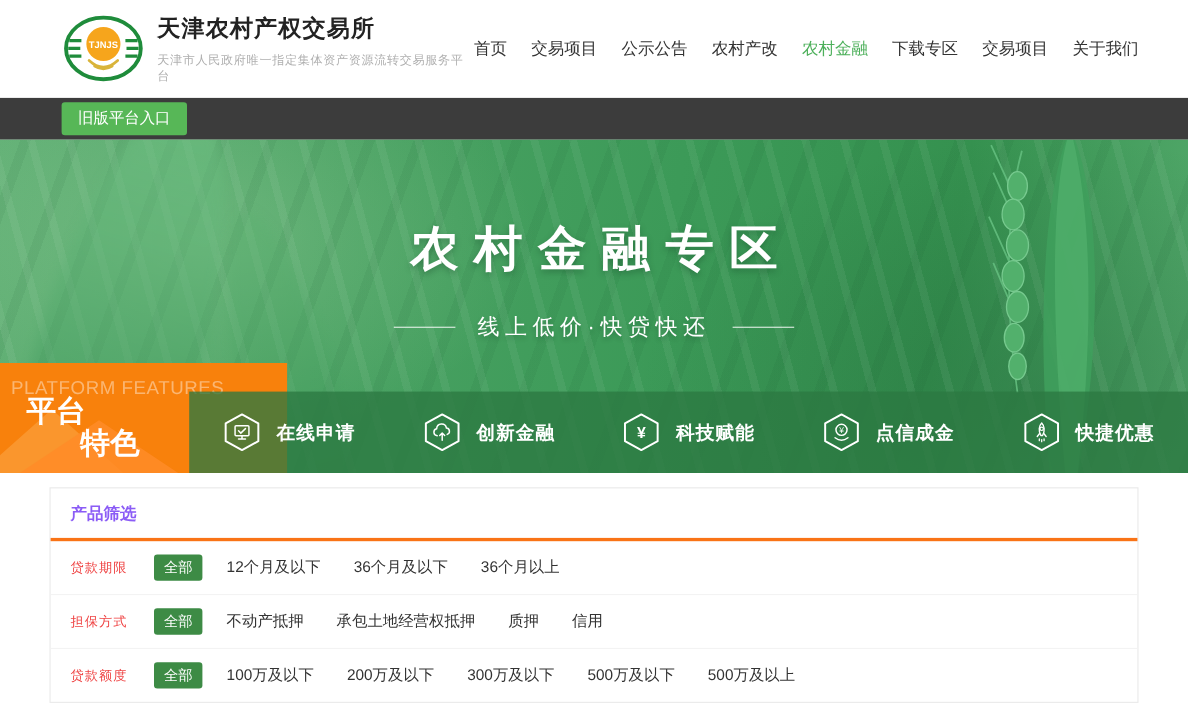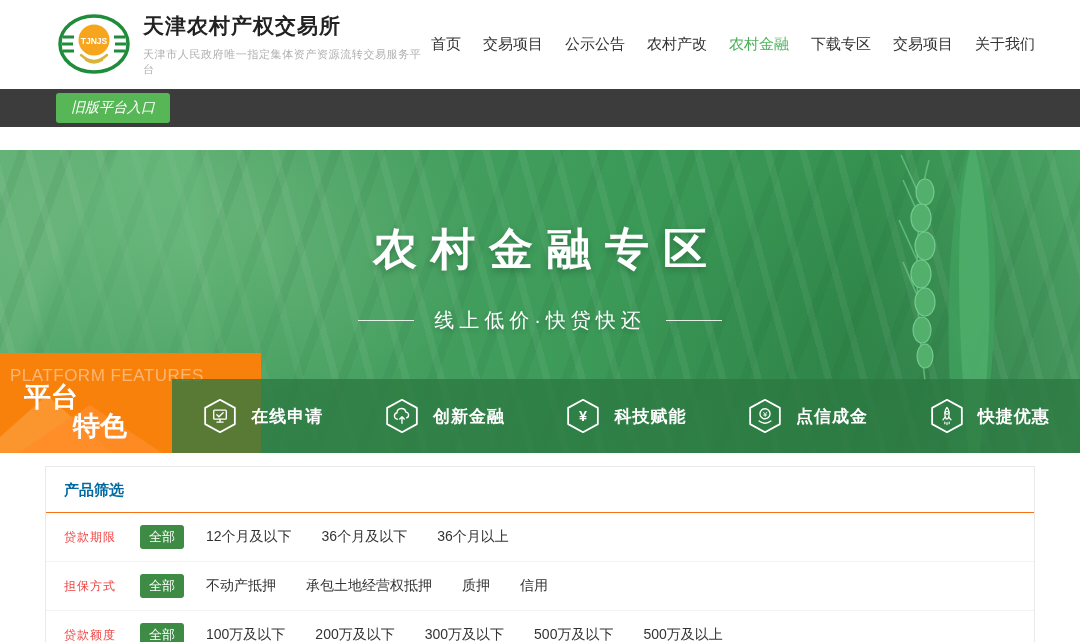--- a/index.html
+++ b/index.html
@@ -13,28 +13,28 @@
   .logo-mark { width:74px; height:64px; flex:0 0 auto; }
   .logo-text .site-title { font-size:21px; font-weight:bold; color:#222; letter-spacing:1px; }
   .logo-text .site-subtitle { font-size:11px; color:#b0b0b0; margin-top:7px; letter-spacing:0.6px; }
   .main-nav { display:flex; gap:22px; }
   .nav-item { font-size:15px; color:#333; cursor:pointer; white-space:nowrap; }
   .nav-item.active { color:#4db05b; }
 
   
   .topbar { height:38px; background:#3c3c3c; display:flex; align-items:center; }
   .old-platform-btn { margin-left:56px; background:#57b757; color:#fff; font-size:14px;
-    border:none; border-radius:3px; padding:6px 15px; cursor:pointer;font-style:italic; }
+    border:none; border-radius:3px; padding:6px 15px; cursor:pointer; }
 
   
   .hero { position:relative; height:303px; overflow:hidden;
     background:
       radial-gradient(420px 260px at 18% 30%, rgba(200,235,190,0.22), transparent 70%),
       radial-gradient(520px 320px at 88% 75%, rgba(25,85,48,0.30), transparent 72%),
-      linear-gradient(100deg,#61b075 0%, #4aa263 28%, #3c9a58 55%, #35914f 78%, #54aa6c 100%); margin-top: 23px; }
+      linear-gradient(100deg,#61b075 0%, #4aa263 28%, #3c9a58 55%, #35914f 78%, #54aa6c 100%); }
   .hero::before { content:""; position:absolute; inset:0;
     background:
       repeating-linear-gradient(75deg, rgba(255,255,255,0.055) 0 7px, transparent 7px 34px),
       repeating-linear-gradient(-70deg, rgba(18,80,40,0.07) 0 9px, transparent 9px 42px); }
   .leaf { position:absolute; opacity:.45; filter:blur(5px); border-radius:50% 50% 40% 40%/60% 60% 40% 40%; }
   .leaf.l1 { left:40px; top:-40px; width:150px; height:420px; transform:rotate(16deg);
     background:linear-gradient(#74c588, #2f8b4d); }
   .leaf.l2 { left:220px; top:60px; width:90px; height:360px; transform:rotate(-14deg);
     background:linear-gradient(#58b06e, #2f8b4d); opacity:.3; }
   .wheat-art { position:absolute; right:55px; top:0; height:310px; }
@@ -63,22 +63,22 @@
   
   .tab-bar { position:absolute; left:172px; right:0; bottom:0; height:74px;
     background:rgba(43,121,65,0.78); z-index:3; display:flex; }
   .tab-item { flex:1; display:flex; align-items:center; justify-content:center; gap:13px;
     cursor:pointer; color:#fff; }
   .tab-icon { width:36px; height:36px; color:#fff; }
   .tab-label { font-size:17px; font-weight:600; letter-spacing:1px; white-space:nowrap; }
 
   
   .filter-card { margin:13px 45px 0; background:#fff; border:1px solid #e9e9e9; }
-  .filter-title { font-size:15px; font-weight:600; color:#0369a1; padding:14px 18px 12px;
-    border-bottom:1px solid #f97316; }
+  .filter-title { font-size:15px; font-weight:600; color:#8b5cf6; padding:14px 18px 12px;
+    border-bottom:3px solid #f97316; }
   .filter-row { display:flex; align-items:center; padding:12px 18px; }
   .filter-row + .filter-row { border-top:1px solid #f3f3f3; }
   .filter-label { width:76px; flex:0 0 auto; font-size:12px; color:#ef4444; letter-spacing:1px; }
   .filter-badge { flex:0 0 auto; background:#3d8b45; color:#fff; font-size:13px;
     padding:3px 9px; border-radius:3px; margin-right:22px; cursor:pointer; }
   .filter-options { display:flex; gap:30px; flex-wrap:wrap; }
   .filter-option { font-size:14px; color:#333; cursor:pointer; white-space:nowrap; }
   .sym-defs { position:absolute; width:0; height:0; overflow:hidden; }
 </style>
 </head>

